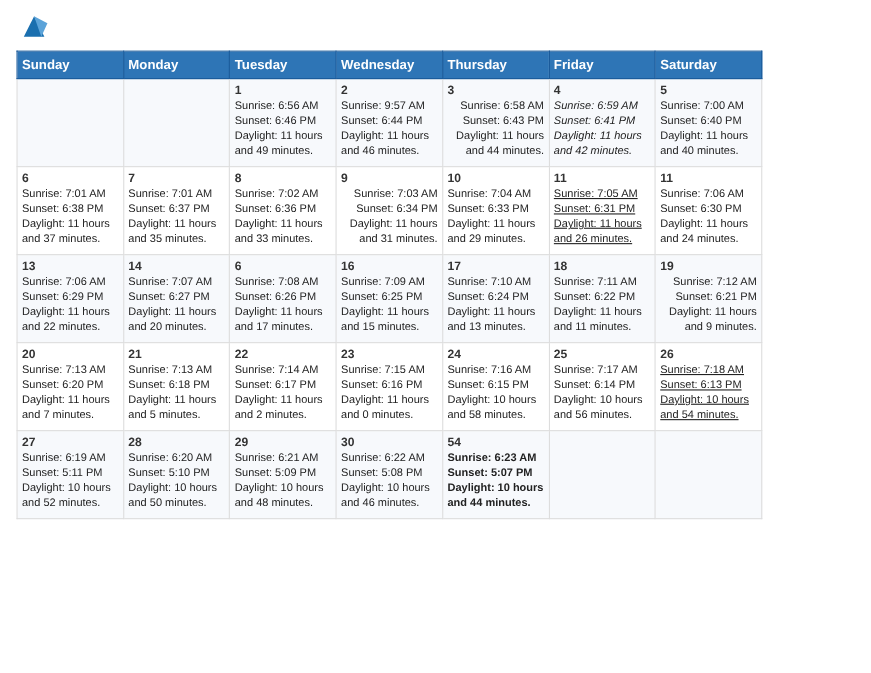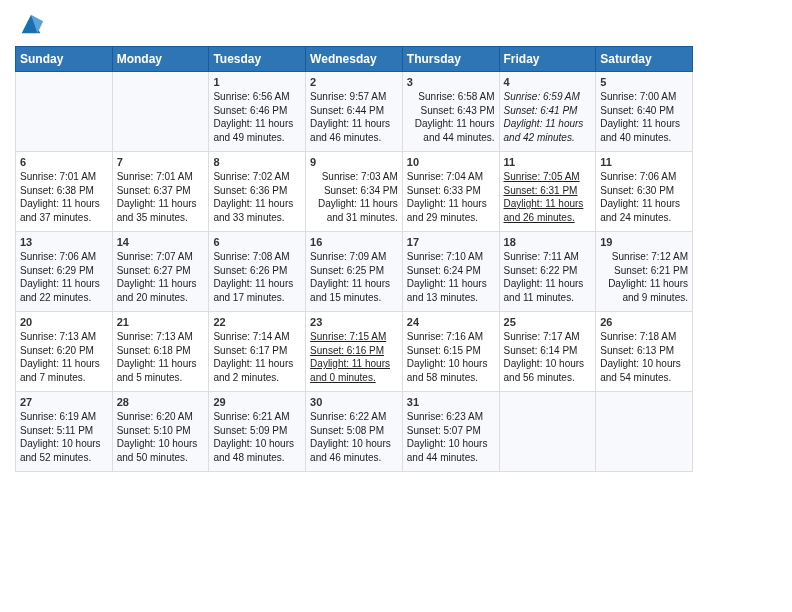--- a/index.html
+++ b/index.html
@@ -267,39 +267,39 @@
 Daylight: 11 hours and 5 minutes.</div>
           </td>
           <td>
             <span class="day-number">22</span>
             <div class="day-info" style="white-space: pre-line;">Sunrise: 7:14 AM
 Sunset: 6:17 PM
 Daylight: 11 hours and 2 minutes.</div>
           </td>
           <td>
             <span class="day-number">23</span>
-            <div class="day-info" style="white-space: pre-line; text-decoration: underline;">Sunrise: 7:15 AM
+            <div class="day-info" style="white-space: pre-line;">Sunrise: 7:15 AM
 Sunset: 6:16 PM
 Daylight: 11 hours and 0 minutes.</div>
           </td>
           <td>
             <span class="day-number">24</span>
             <div class="day-info" style="white-space: pre-line;">Sunrise: 7:16 AM
 Sunset: 6:15 PM
 Daylight: 10 hours and 58 minutes.</div>
           </td>
           <td>
             <span class="day-number">25</span>
             <div class="day-info" style="white-space: pre-line;">Sunrise: 7:17 AM
 Sunset: 6:14 PM
 Daylight: 10 hours and 56 minutes.</div>
           </td>
           <td>
             <span class="day-number">26</span>
-            <div class="day-info" style="white-space: pre-line;">Sunrise: 7:18 AM
+            <div class="day-info" style="white-space: pre-line; text-decoration: underline;">Sunrise: 7:18 AM
 Sunset: 6:13 PM
 Daylight: 10 hours and 54 minutes.</div>
           </td>
         </tr>
         <tr>
           <td>
             <span class="day-number">27</span>
             <div class="day-info" style="white-space: pre-line;">Sunrise: 6:19 AM
 Sunset: 5:11 PM
 Daylight: 10 hours and 52 minutes.</div>
@@ -316,22 +316,22 @@
 Sunset: 5:09 PM
 Daylight: 10 hours and 48 minutes.</div>
           </td>
           <td>
             <span class="day-number">30</span>
             <div class="day-info" style="white-space: pre-line;">Sunrise: 6:22 AM
 Sunset: 5:08 PM
 Daylight: 10 hours and 46 minutes.</div>
           </td>
           <td>
-            <span class="day-number">31</span>
-            <div class="day-info" style="white-space: pre-line;">Sunrise: 6:23 AM
+            <span class="day-number">54</span>
+            <div class="day-info" style="white-space: pre-line; font-weight: bold;">Sunrise: 6:23 AM
 Sunset: 5:07 PM
 Daylight: 10 hours and 44 minutes.</div>
           </td>
           <td></td>
           <td></td>
         </tr>
       </tbody>
   </table>
 </div>
 

